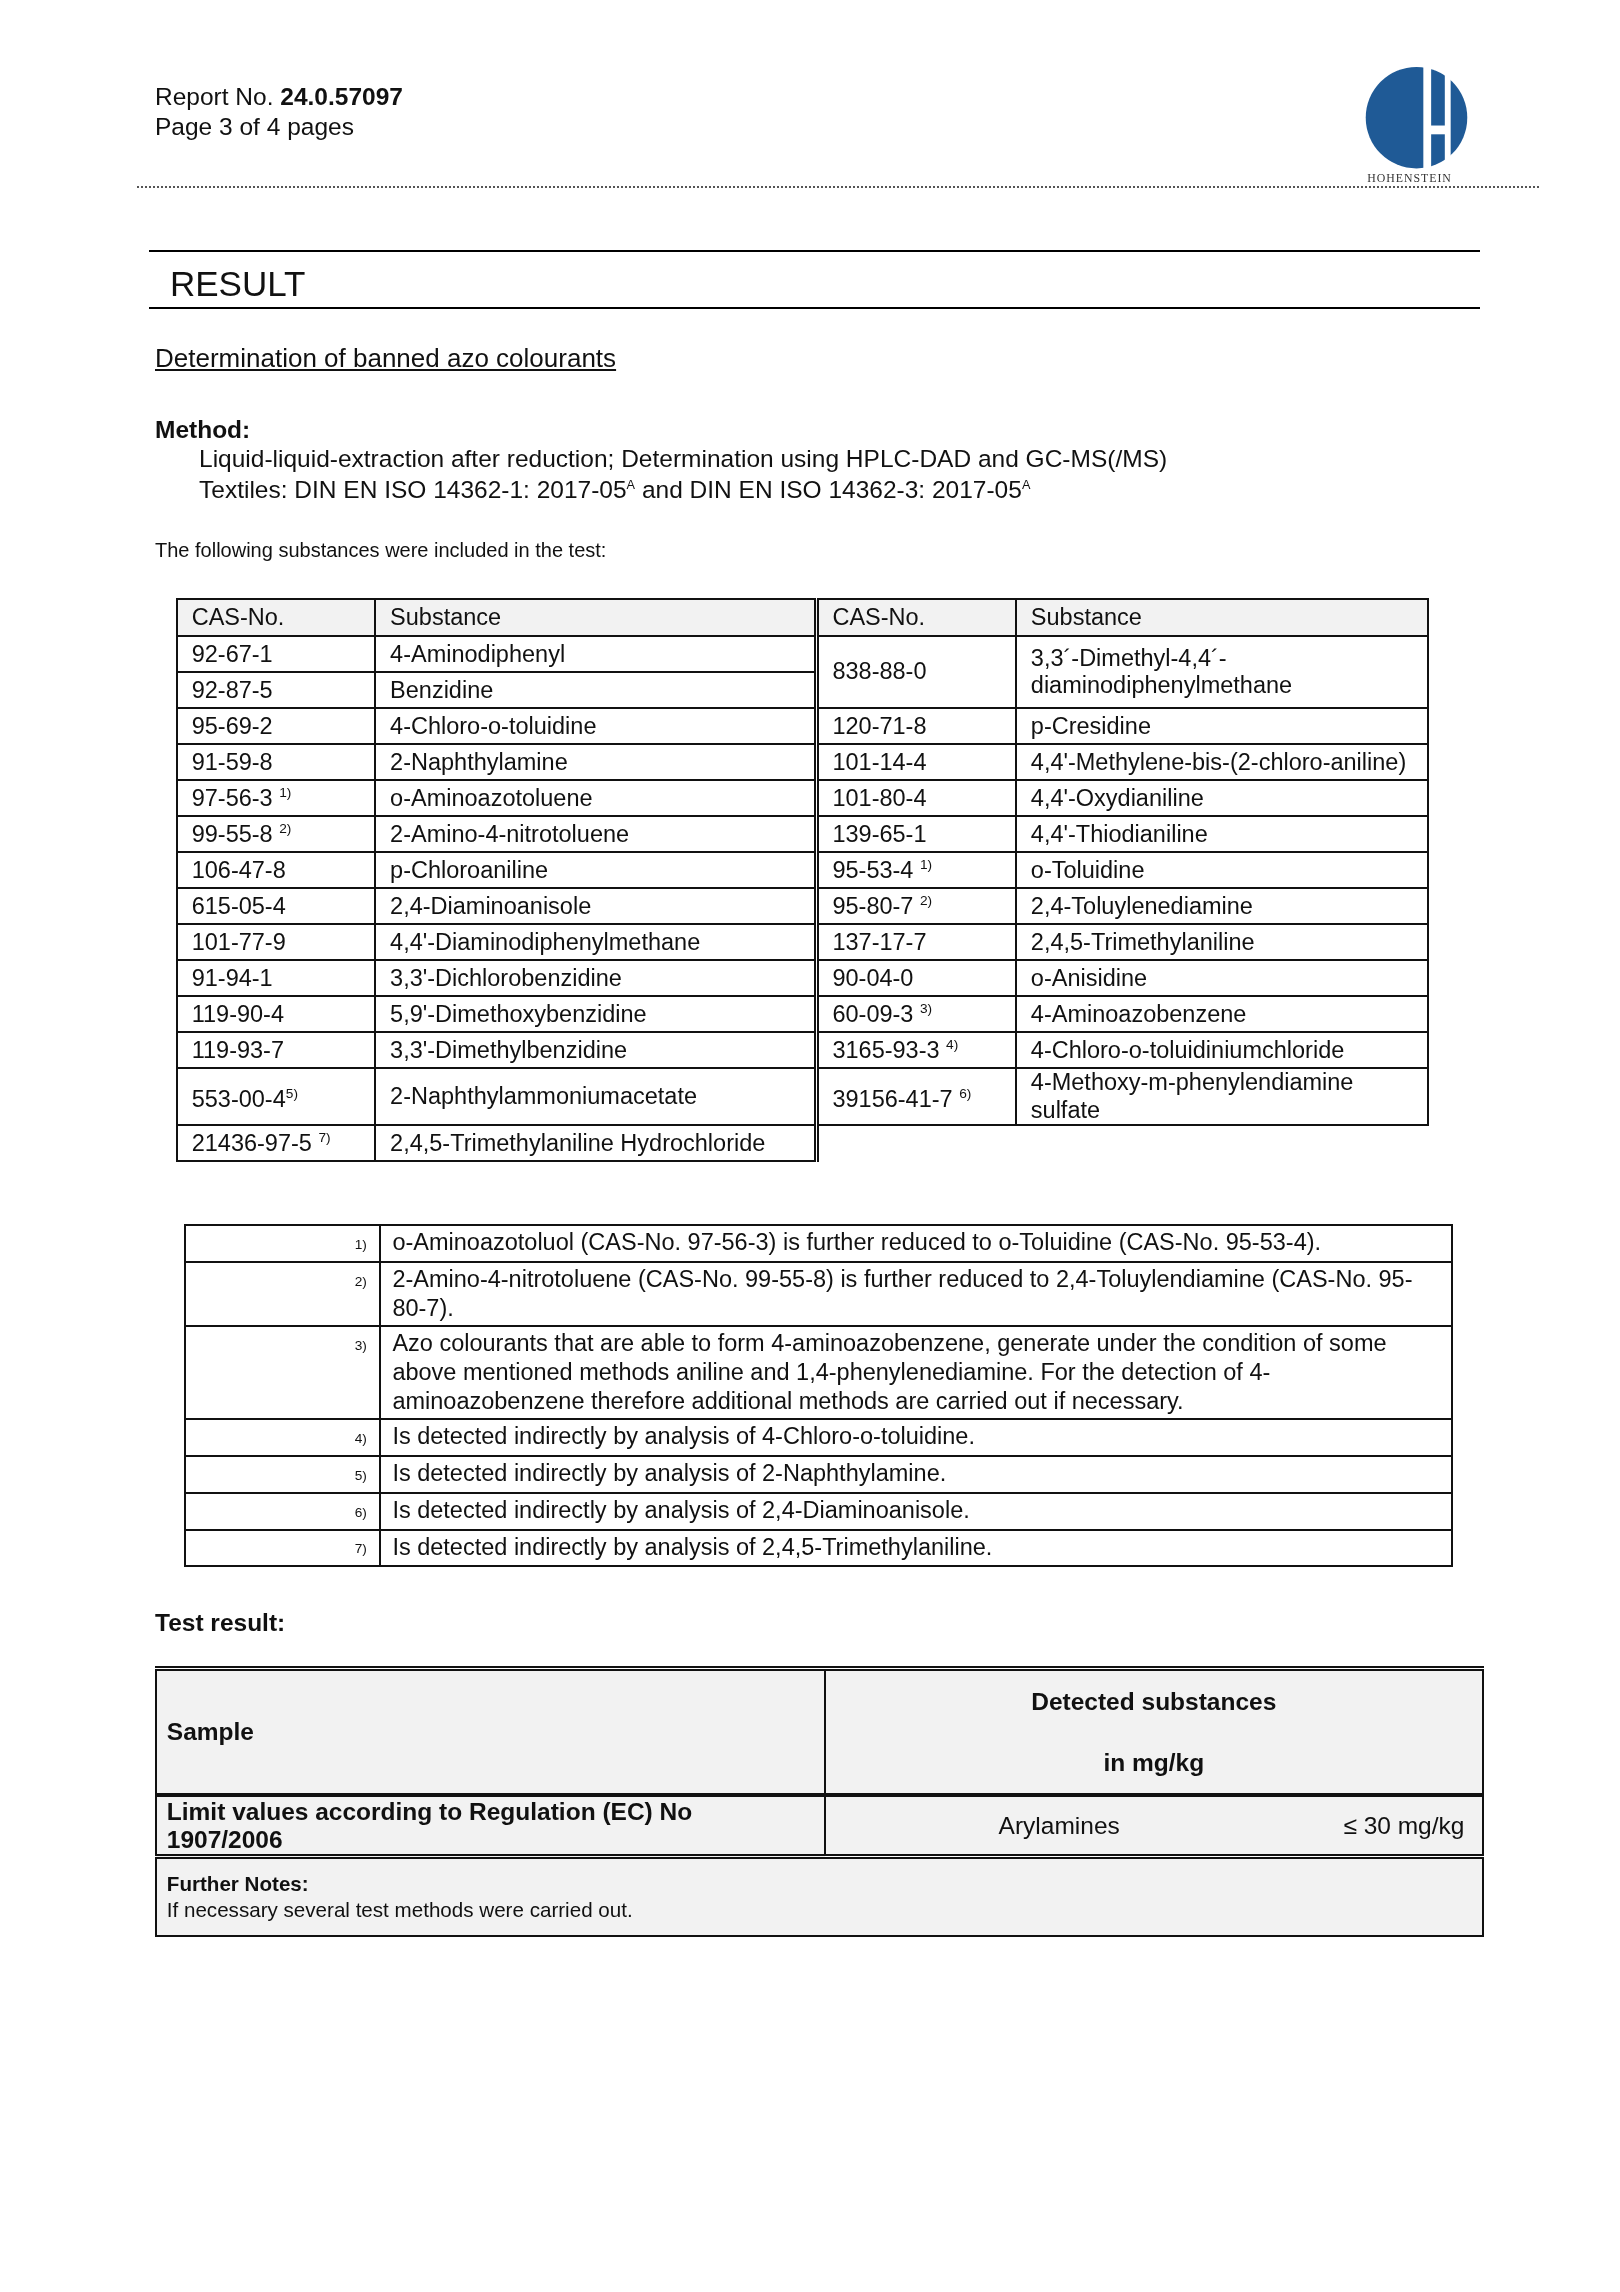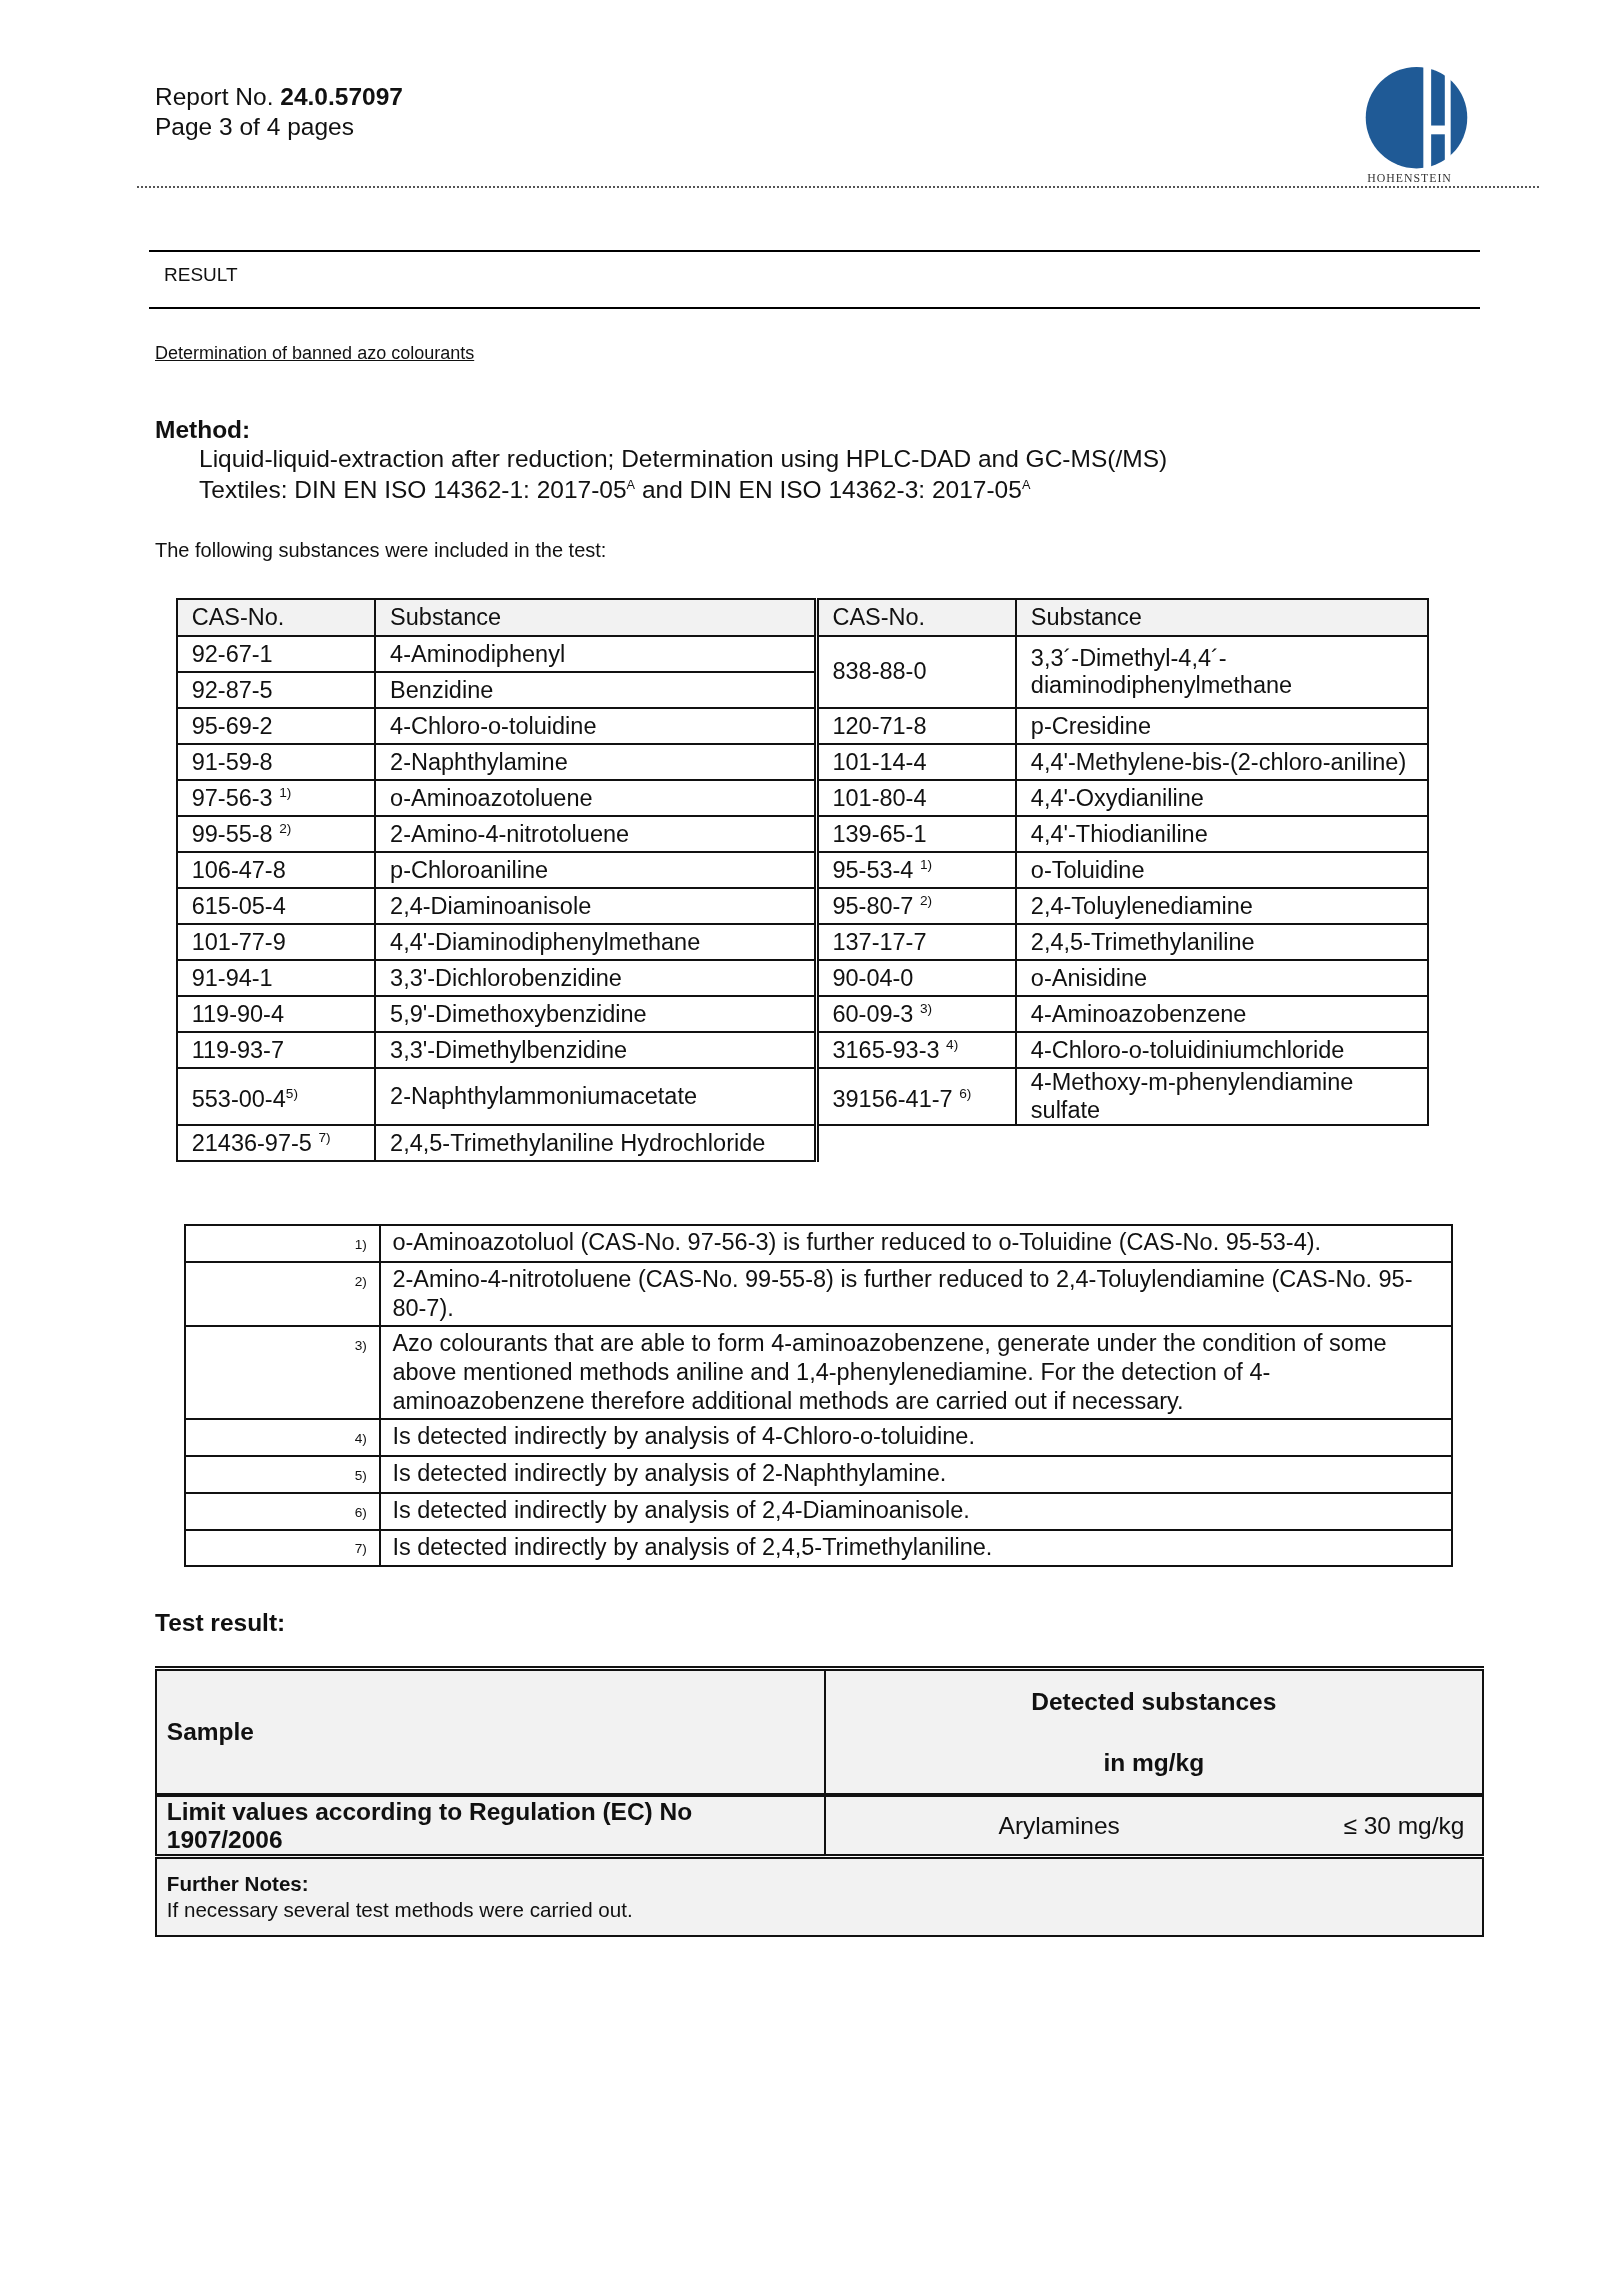--- a/index.html
+++ b/index.html
@@ -3,22 +3,22 @@
 <meta charset="utf-8">
 <style>
   html, body { margin: 0; padding: 0; background: #ffffff; }
   body { width: 1620px; height: 2293px; position: relative; font-family: "Liberation Sans", sans-serif; color: #111; }
   .hdr { position: absolute; left: 155px; top: 82px; font-size: 24.5px; line-height: 30px; }
   .hdr b { font-weight: bold; }
   .logo { position: absolute; left: 1353px; top: 65px; width: 127px; height: 123px; }
   .logo-text { position: absolute; left: 1341px; top: 171px; width: 137px; text-align: center; font-family: "Liberation Serif", serif; font-size: 11.8px; letter-spacing: 1px; color: #333; }
   .dotline { position: absolute; left: 137px; top: 186px; width: 1402px; border-top: 2px dotted #555; }
   .result-bar { position: absolute; left: 149px; top: 250px; width: 1331px; height: 55px; border-top: 2.9px solid #000; border-bottom: 2.9px solid #000; }
-  .result-bar span { position: absolute; left: 15px; top: 11.8px; font-size: 19px; }
-  .section-title { position: absolute; left: 155px; top: 343px; font-size: 18px; text-decoration: underline; }
+  .result-bar span { position: absolute; left: 21px; top: 11.8px; font-size: 35px; }
+  .section-title { position: absolute; left: 155px; top: 343px; font-size: 26px; text-decoration: underline; }
   .method-label { position: absolute; left: 155px; top: 416px; font-size: 24.5px; font-weight: bold; }
   .method-line { position: absolute; left: 155px; font-size: 24.5px; margin-left: 44px; }
   .method-line sup { font-size: 12.7px; }
   .intro { position: absolute; left: 155px; top: 539px; font-size: 20px; }
 
   table.subst { position: absolute; left: 176px; top: 598px; border-collapse: collapse; font-size: 23.5px; }
   table.subst td { border: 2.9px solid #111; padding: 0 13.7px; height: 34px; vertical-align: middle; }
   table.subst td.hd { background: #f2f2f2; height: 35px; }
   table.subst td.c1 { width: 169px; }
   table.subst td.c2 { width: 410px; }

